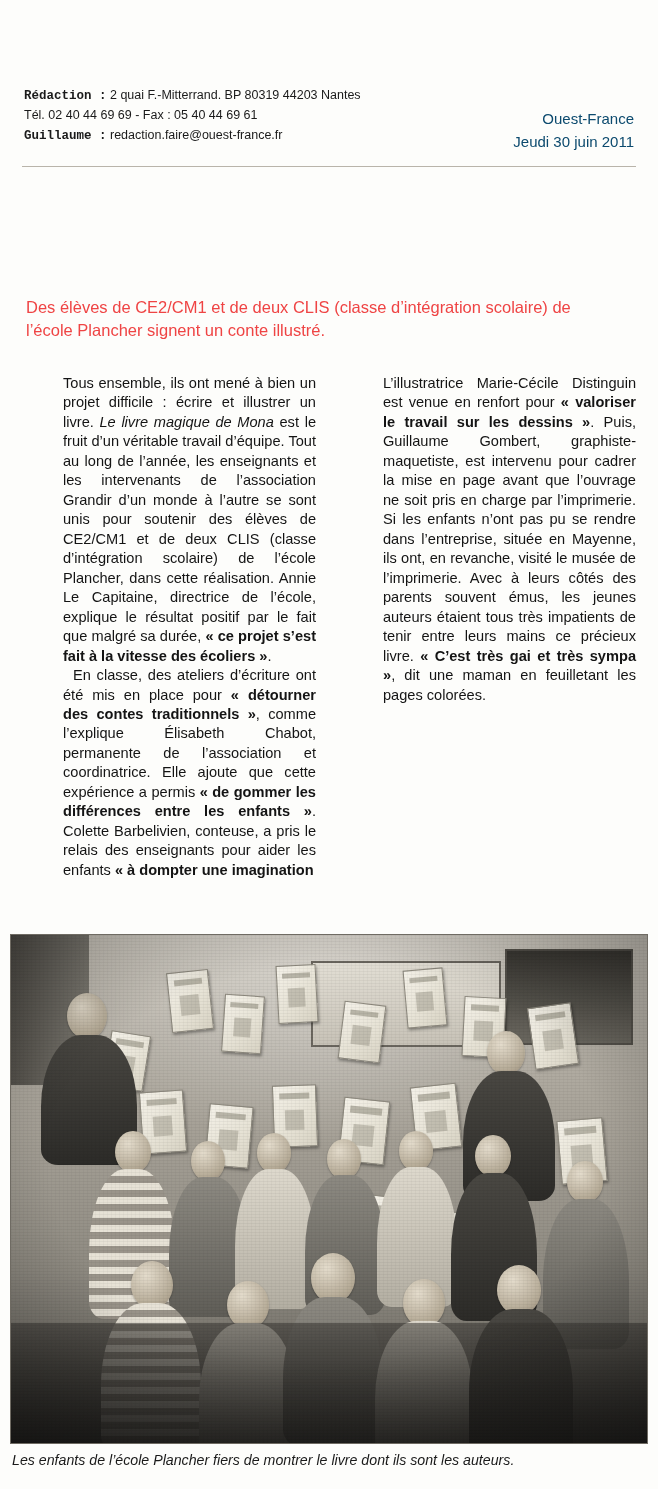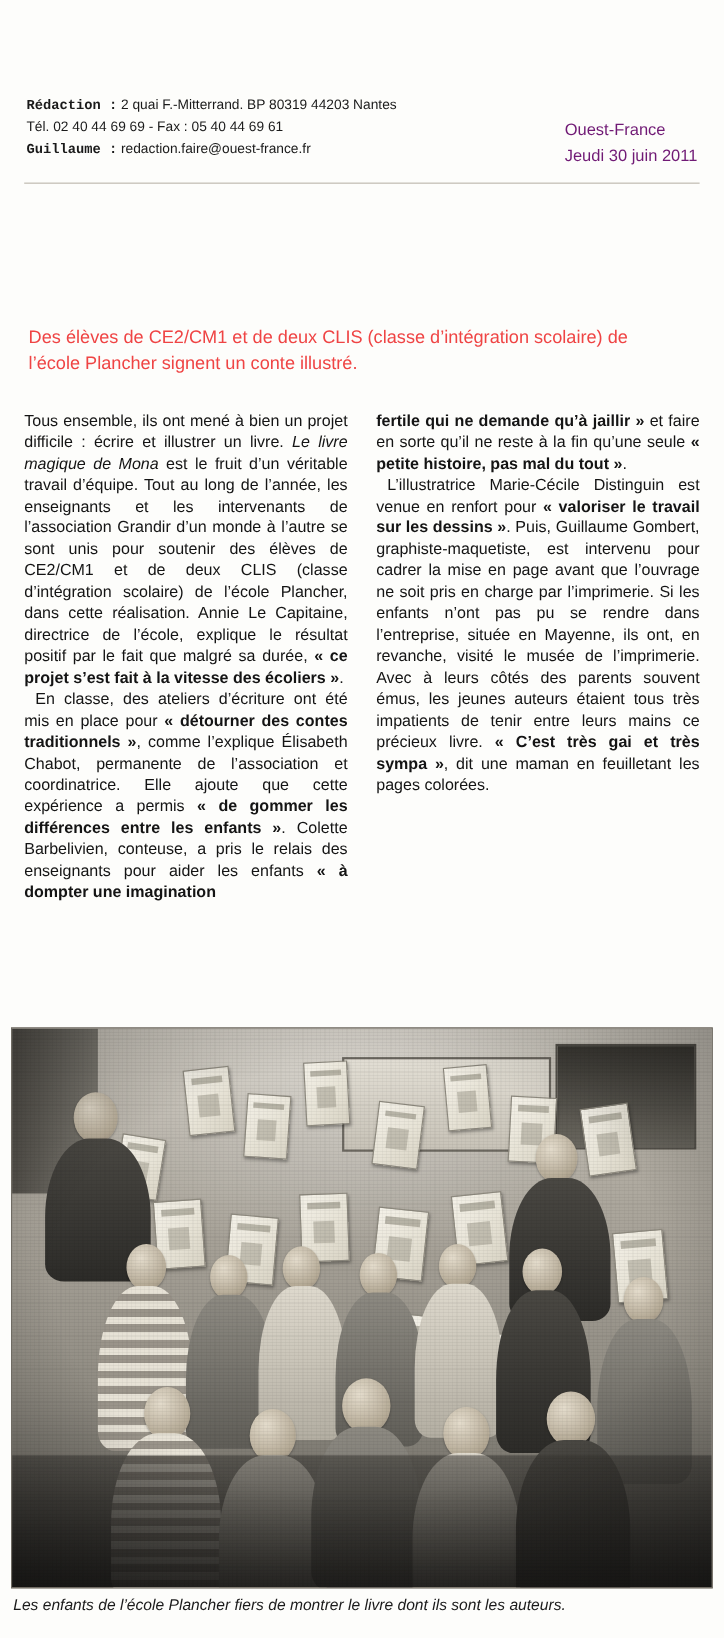--- a/index.html
+++ b/index.html
@@ -25,23 +25,24 @@
     left: 24px;
     top: 86px;
     width: 610px;
     display: flex;
     justify-content: space-between;
     align-items: flex-start;
   }
   .masthead-left { font-size: 12.5px; line-height: 1.55; color: #1a1a1a; }
   .masthead-left .lbl { font-weight: bold; font-family: Liberation Mono, monospace; }
   .masthead-right {
+    text-align: right;
     font-size: 15px;
     line-height: 1.5;
-    color: #701a75;
+    color: #0c4a6e;
     padding-top: 22px;
   }
   .rule {
     position: absolute;
     left: 22px;
     top: 166px;
     width: 614px;
     height: 1px;
     background: #b9b4aa;
   }
@@ -69,21 +70,21 @@
 
   
   .columns {
     position: absolute;
     left: 22px;
     top: 374px;
     width: 614px;
     display: flex;
     gap: 26px;
   }
-  .col { width: 294px; }
+  .col { width: 294px; margin-left: 41px; }
   .col p {
     margin: 0;
     font-size: 14.6px;
     line-height: 1.335;
     text-align: justify;
     color: #141414;
     hyphens: auto;
   }
   .col p + p { text-indent: 10px; }
   .col p b { font-weight: bold; }
@@ -215,23 +216,20 @@
       <p>
         <span>Tous ensemble, ils ont mené à bien un projet difficile : écrire et illustrer un livre. </span><i>Le livre magique de Mona</i><span> est le fruit d’un véritable travail d’équipe. Tout au long de l’année, les enseignants et les intervenants de l’association Grandir d’un monde à l’autre se sont unis pour soutenir des élèves de CE2/CM1 et de deux CLIS (classe d’intégration scolaire) de l’école Plancher, dans cette réalisation. Annie Le Capitaine, directrice de l’école, explique le résultat positif par le fait que malgré sa durée, </span><b>« ce projet s’est fait à la vitesse des écoliers »</b><span>.</span>
       </p>
       <p>
         <span>En classe, des ateliers d’écriture ont été mis en place pour </span><b>« détourner des contes traditionnels »</b><span>, comme l’explique Élisabeth Chabot, permanente de l’association et coordinatrice. Elle ajoute que cette expérience a permis </span><b>« de gommer les différences entre les enfants »</b><span>. Colette Barbelivien, conteuse, a pris le relais des enseignants pour aider les enfants </span><b>« à dompter une imagination</b>
       </p>
     </div>
 
     <div class="col">
       <p>
-        <b>fertile qui ne demande qu’à jaillir »</b><span> et faire en sorte qu’il ne reste à la fin qu’une seule </span><b>« petite histoire, pas mal du tout »</b><span>.</span>
-      </p>
-      <p>
         <span>L’illustratrice Marie-Cécile Distinguin est venue en renfort pour </span><b>« valoriser le travail sur les dessins »</b><span>. Puis, Guillaume Gombert, graphiste-maquetiste, est intervenu pour cadrer la mise en page avant que l’ouvrage ne soit pris en charge par l’imprimerie. Si les enfants n’ont pas pu se rendre dans l’entreprise, située en Mayenne, ils ont, en revanche, visité le musée de l’imprimerie. Avec à leurs côtés des parents souvent émus, les jeunes auteurs étaient tous très impatients de tenir entre leurs mains ce précieux livre. </span><b>« C’est très gai et très sympa »</b><span>, dit une maman en feuilletant les pages colorées.</span>
       </p>
     </div>
   </div>
 
   <div class="photo-wrap">
     <div class="photo">
       <div class="bg-dark-left"></div>
       <div class="bg-board"></div>
       <div class="bg-window"></div>

